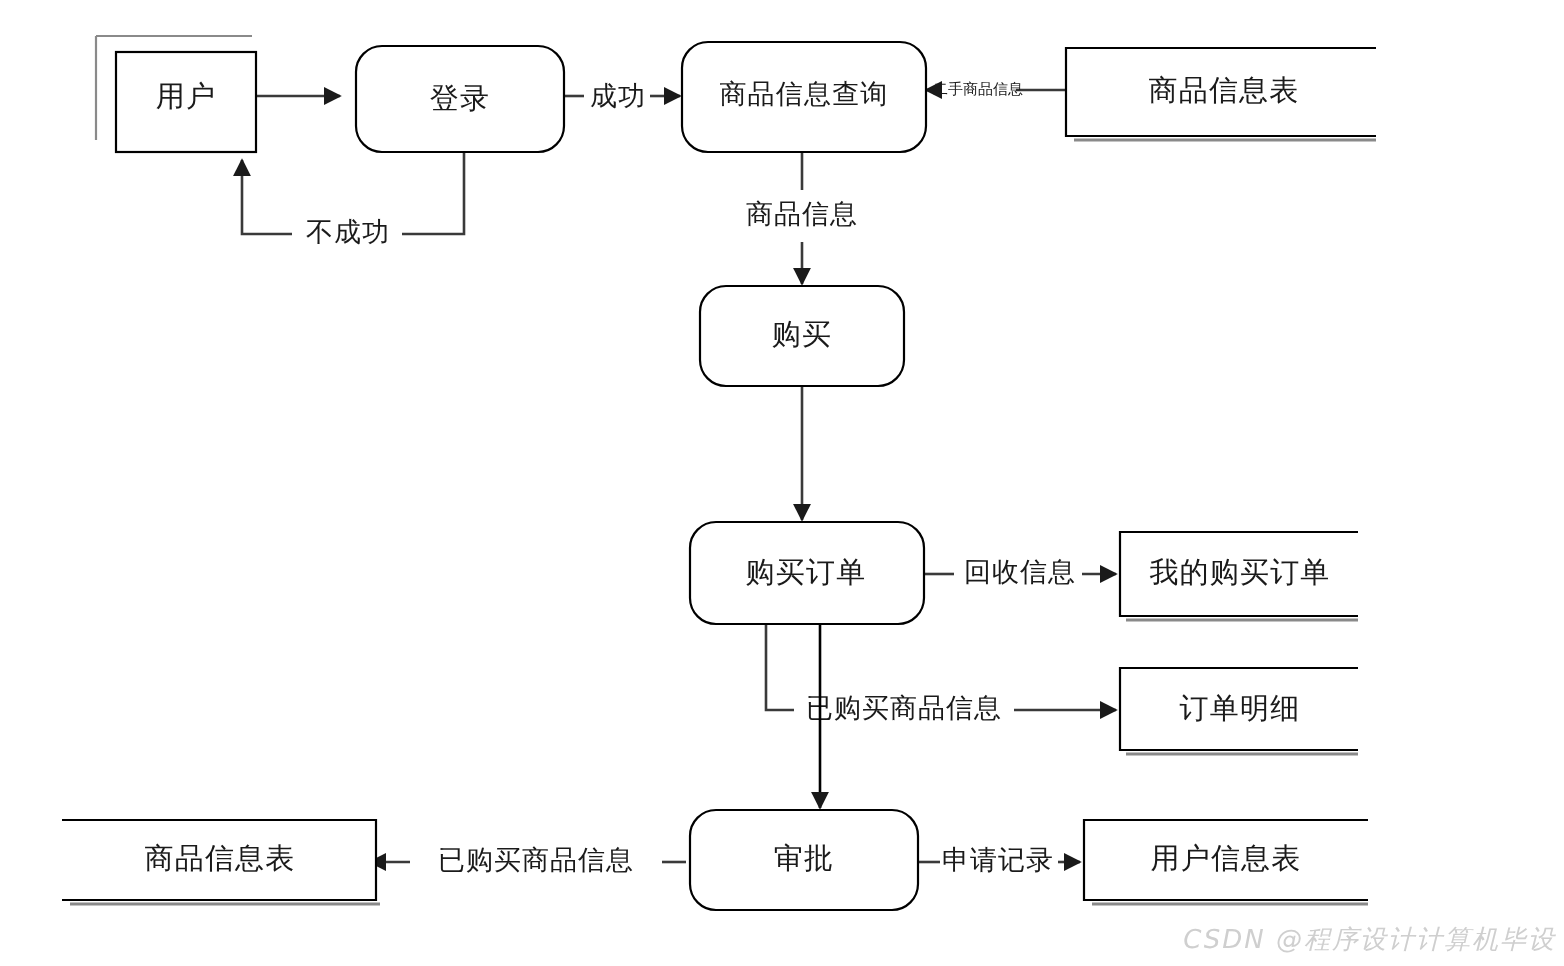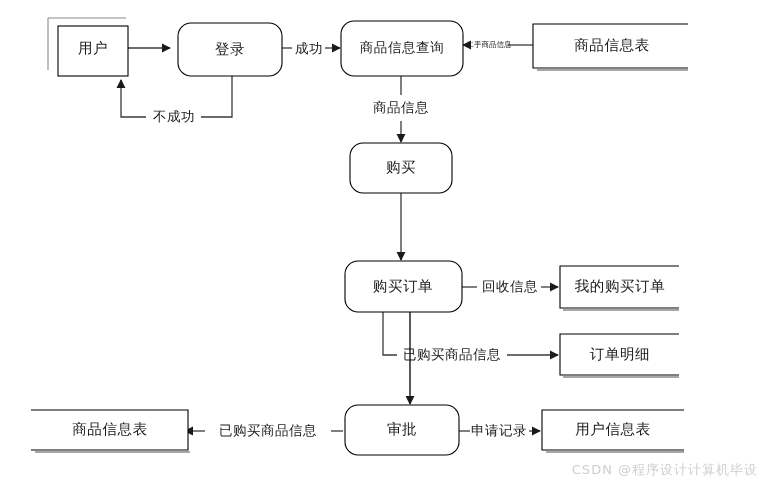--- a/index.html
+++ b/index.html
@@ -80,27 +80,28 @@
   }
   .edge-label-tiny {
     font-size: 7.5px;
     fill: #1a1a1a;
     text-anchor: middle;
     dominant-baseline: middle;
     letter-spacing: 0px;
   }
   .watermark {
     position: absolute;
-    right: 24px;
+    right: 4px;
     bottom: 4px;
     font-size: 13px;
     color: #cfcfcf;
     letter-spacing: 1px;
     white-space: nowrap;
     user-select: none;
+    font-style: italic;
   }
 </style>
 </head>
 <body>
 
 <div id="canvas">
 
   <svg class="flow" viewBox="0 0 782 483">
     <defs>
       <marker id="arw" viewBox="0 0 10 10" refX="9" refY="5" markerWidth="7" markerHeight="7" orient="auto-start-reverse">

